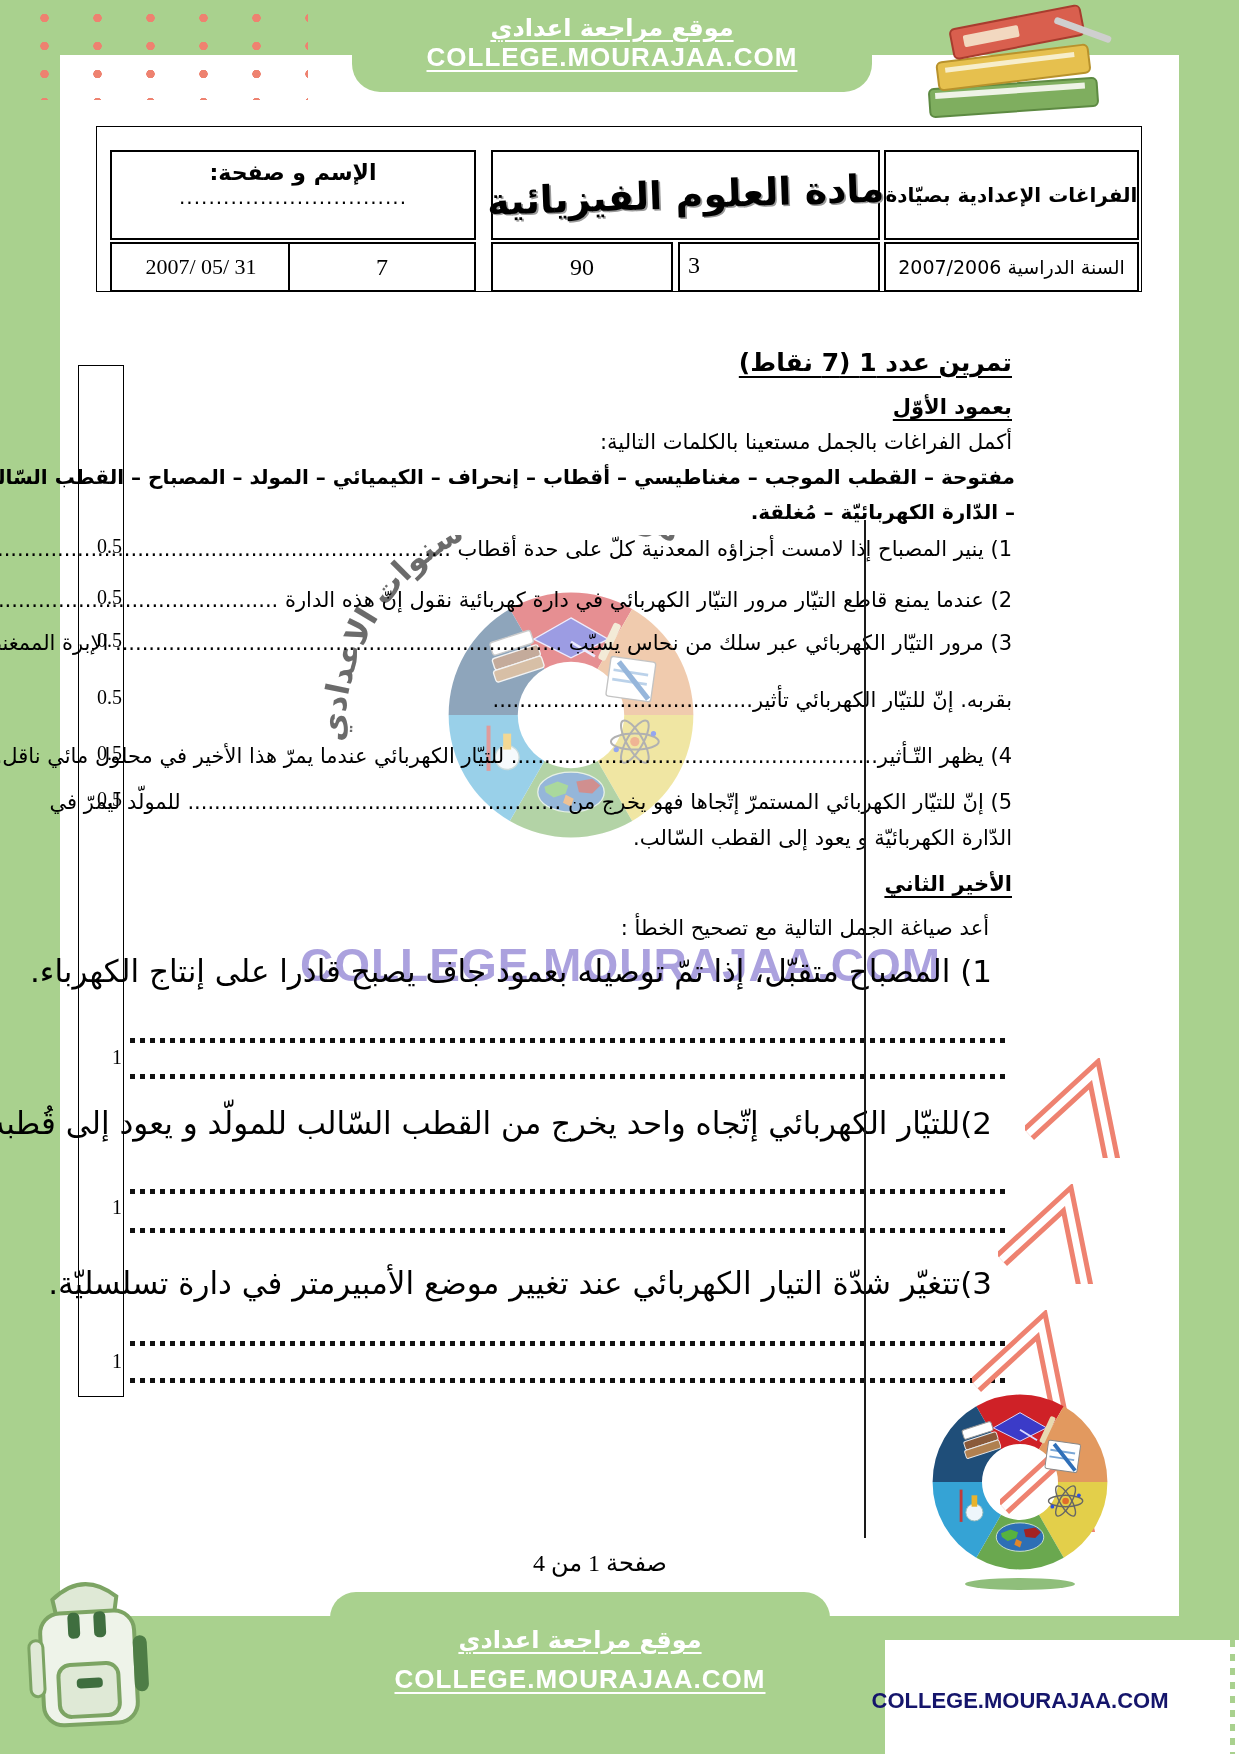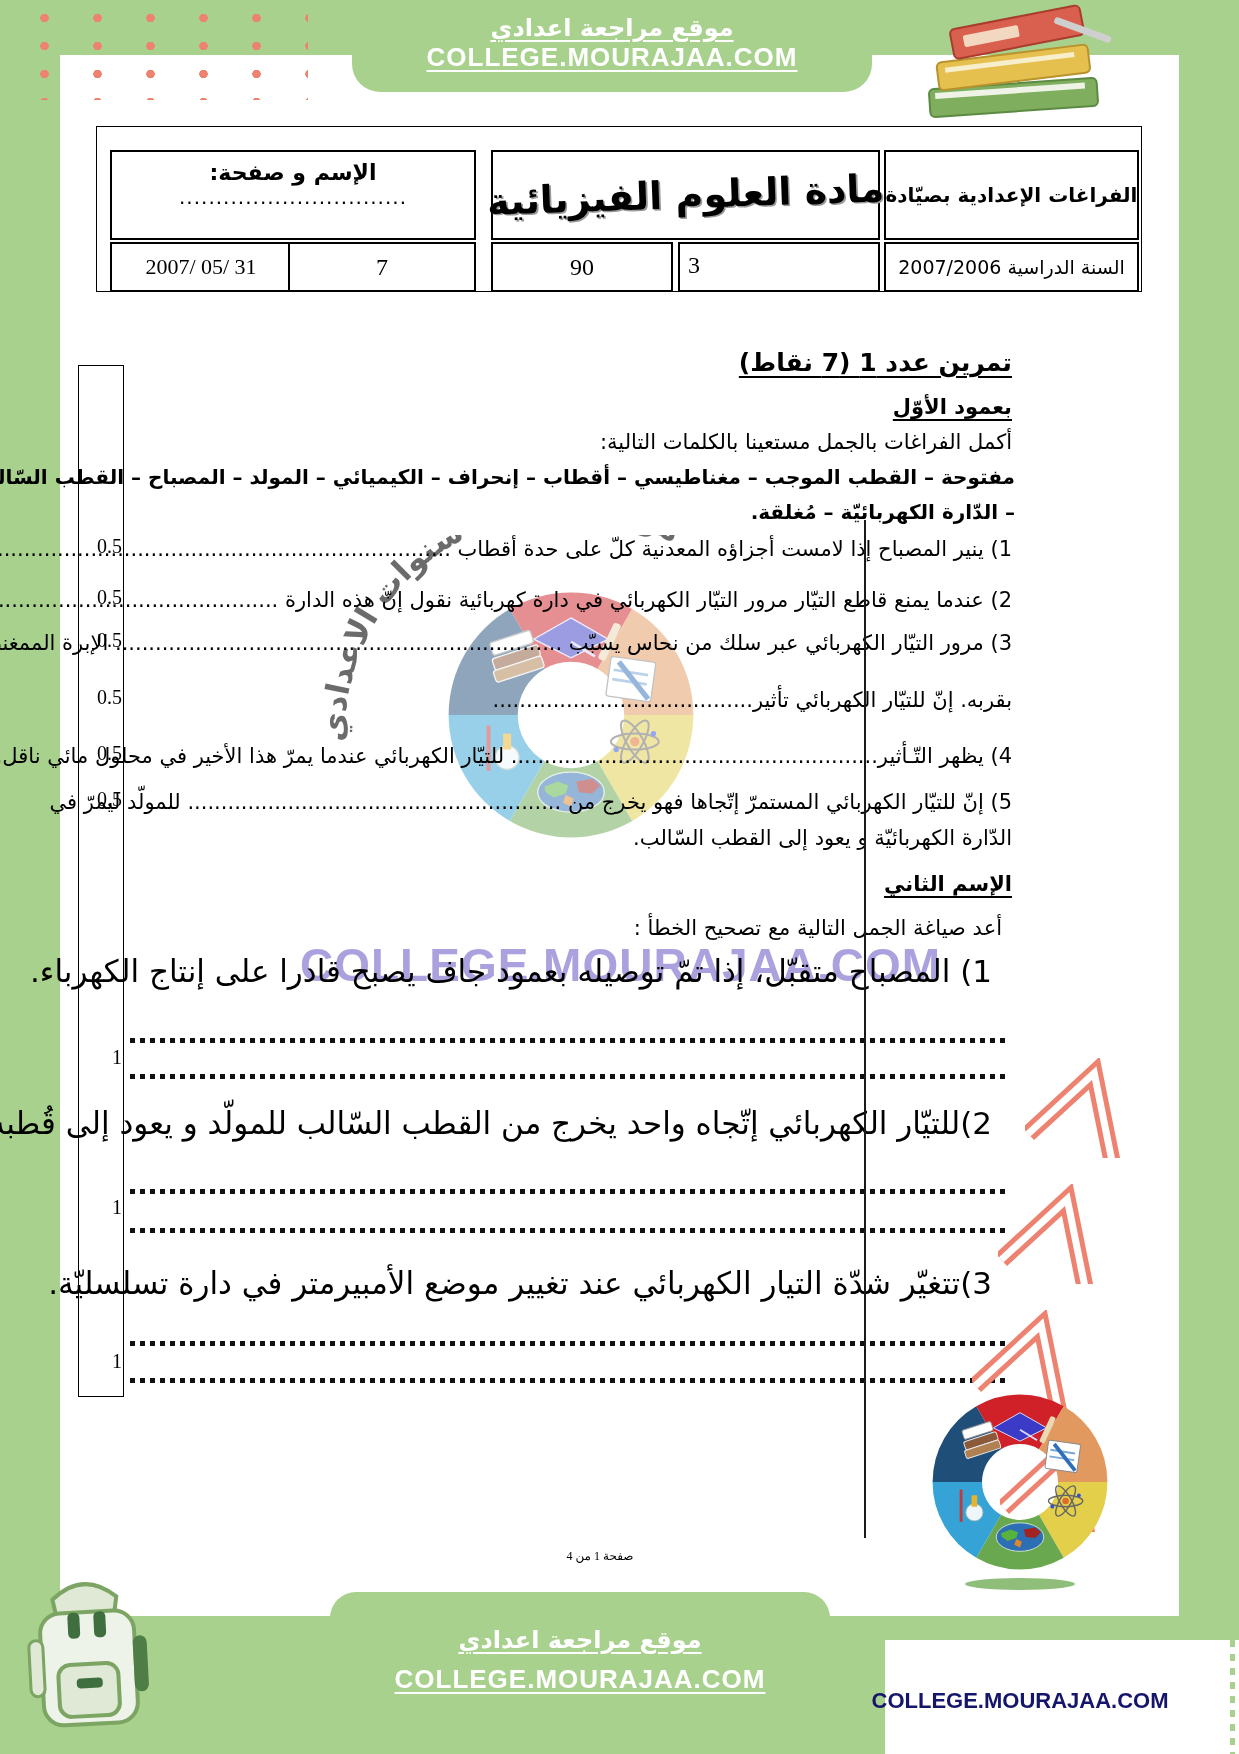--- a/index.html
+++ b/index.html
@@ -32,21 +32,21 @@
   .bold{font-weight:bold;}
   .uline{text-decoration:underline;text-underline-offset:5px;}
   .big{font-size:31px;}
   .dotline{height:5px;background-image:repeating-linear-gradient(90deg,#111 0 5px,rgba(0,0,0,0) 5px 10px);}
   .strayline{width:2px;background:#1a1a1a;}
   
   .wm-url{font-size:46px;font-weight:800;color:#6f5fc8;opacity:.58;letter-spacing:1px;
           font-family:"Liberation Sans",sans-serif;text-align:center;}
   .corner-url{font-size:22px;font-weight:800;color:#15156b;letter-spacing:0px;
               font-family:"Liberation Sans",sans-serif;text-align:center;}
-  .footerpg{font-family:"Liberation Serif",serif;font-size:12px;direction:rtl;text-align:center;color:#000;}
+  .footerpg{font-family:"Liberation Serif",serif;font-size:24px;direction:rtl;text-align:center;color:#000;}
   .chev{position:absolute;width:120px;height:100px;}
   .greendots{background-image:repeating-linear-gradient(180deg,#a9d18e 0 7px,rgba(0,0,0,0) 7px 14px);}
 </style>
 </head>
 <body>
 
 <div id="canvas">
 
   <svg width="0" height="0" style="position:absolute" aria-hidden="true">
     <defs>
@@ -175,22 +175,22 @@
   <div class="abs line bold" style="right:224px;top:497px;font-size:20px">– الدّارة الكهربائيّة –  مُغلقة.</div>
 
   <div class="abs line" style="right:227px;top:534px">1)  ينير المصباح إذا لامست أجزاؤه المعدنية كلّ على حدة أقطاب ........................................................................</div>
   <div class="abs line" style="right:227px;top:585px">2)  عندما يمنع قاطع التيّار مرور التيّار الكهربائي في دارة كهربائية نقول إنّ هذه الدارة ..........................................</div>
   <div class="abs line" style="right:227px;top:628px">3) مرور التيّار الكهربائي عبر سلك من نحاس يسبّب ................................................................... الإبرة الممغنطة</div>
   <div class="abs line" style="right:227px;top:685px">بقربه. إنّ للتيّار الكهربائي تأثير.......................................</div>
   <div class="abs line" style="right:227px;top:741px">4)  يظهر التّـأثير....................................................... للتيّار الكهربائي عندما يمرّ هذا الأخير في محلول مائي ناقل.</div>
   <div class="abs line" style="right:227px;top:787px">5)  إنّ للتيّار الكهربائي المستمرّ إتّجاها فهو يخرج من ........................................................ للمولّد ليمرّ في</div>
   <div class="abs line" style="right:227px;top:823px">الدّارة الكهربائيّة و يعود إلى القطب السّالب.</div>
 
-  <div class="abs line bold uline" style="right:227px;top:869px">الإسم الثاني</div>
-  <div class="abs line" style="right:237px;top:913px">أعد صياغة الجمل التالية مع تصحيح الخطأ :</div>
+  <div class="abs line bold uline" style="right:227px;top:869px">الأخير الثاني</div>
+  <div class="abs line" style="right:250px;top:913px">أعد صياغة الجمل التالية مع تصحيح الخطأ :</div>
 
   <div class="abs line big" style="right:247px;top:956px">1) المصباح متقبّل، إذا تمّ توصيله بعمود جاف يصبح قادرا على إنتاج الكهرباء.</div>
   <div class="abs dotline" style="left:130px;top:1038px;width:880px"></div>
   <div class="abs dotline" style="left:130px;top:1074px;width:880px"></div>
 
   <div class="abs line big" style="right:247px;top:1108px">2)للتيّار الكهربائي إتّجاه واحد يخرج من القطب السّالب للمولّد و يعود إلى قُطبه الموجب.</div>
   <div class="abs dotline" style="left:130px;top:1189px;width:880px"></div>
   <div class="abs dotline" style="left:130px;top:1228px;width:880px"></div>
 
   <div class="abs line big" style="right:247px;top:1268px">3)تتغيّر شدّة التيار الكهربائي عند تغيير موضع الأمبيرمتر في دارة تسلسليّة.</div>

